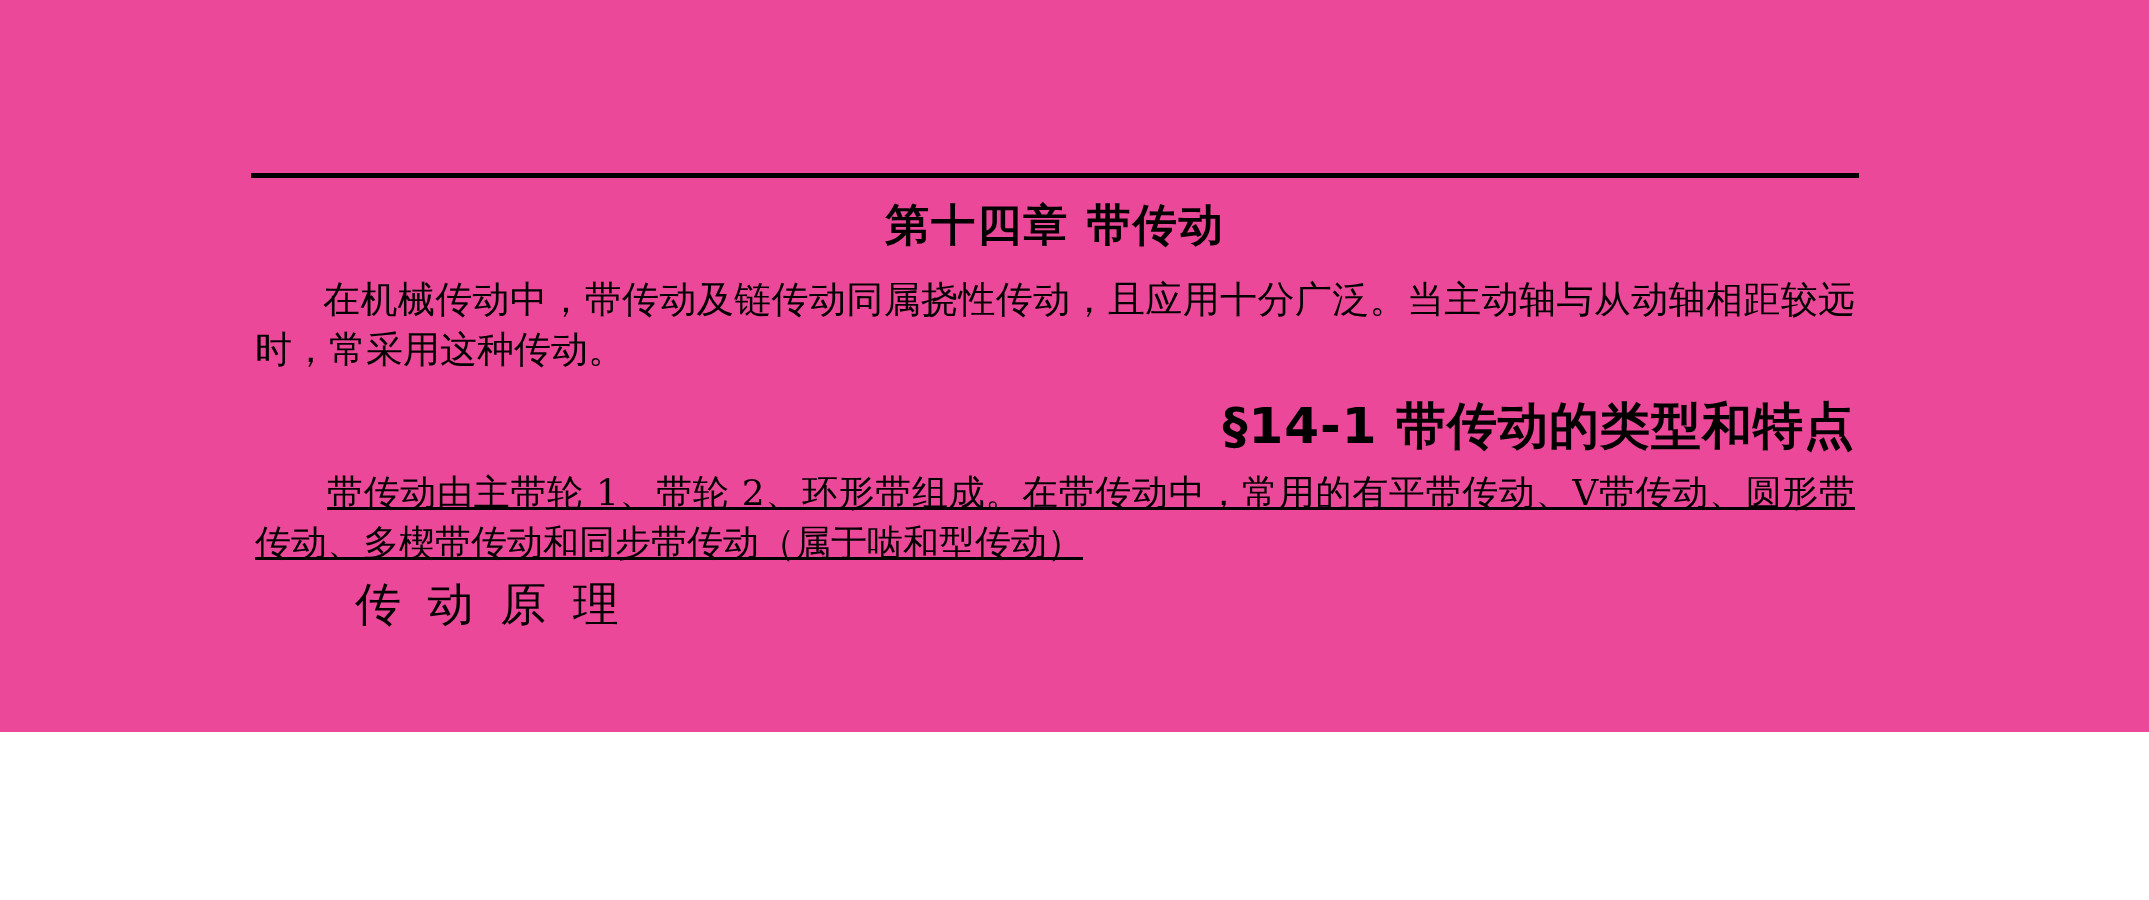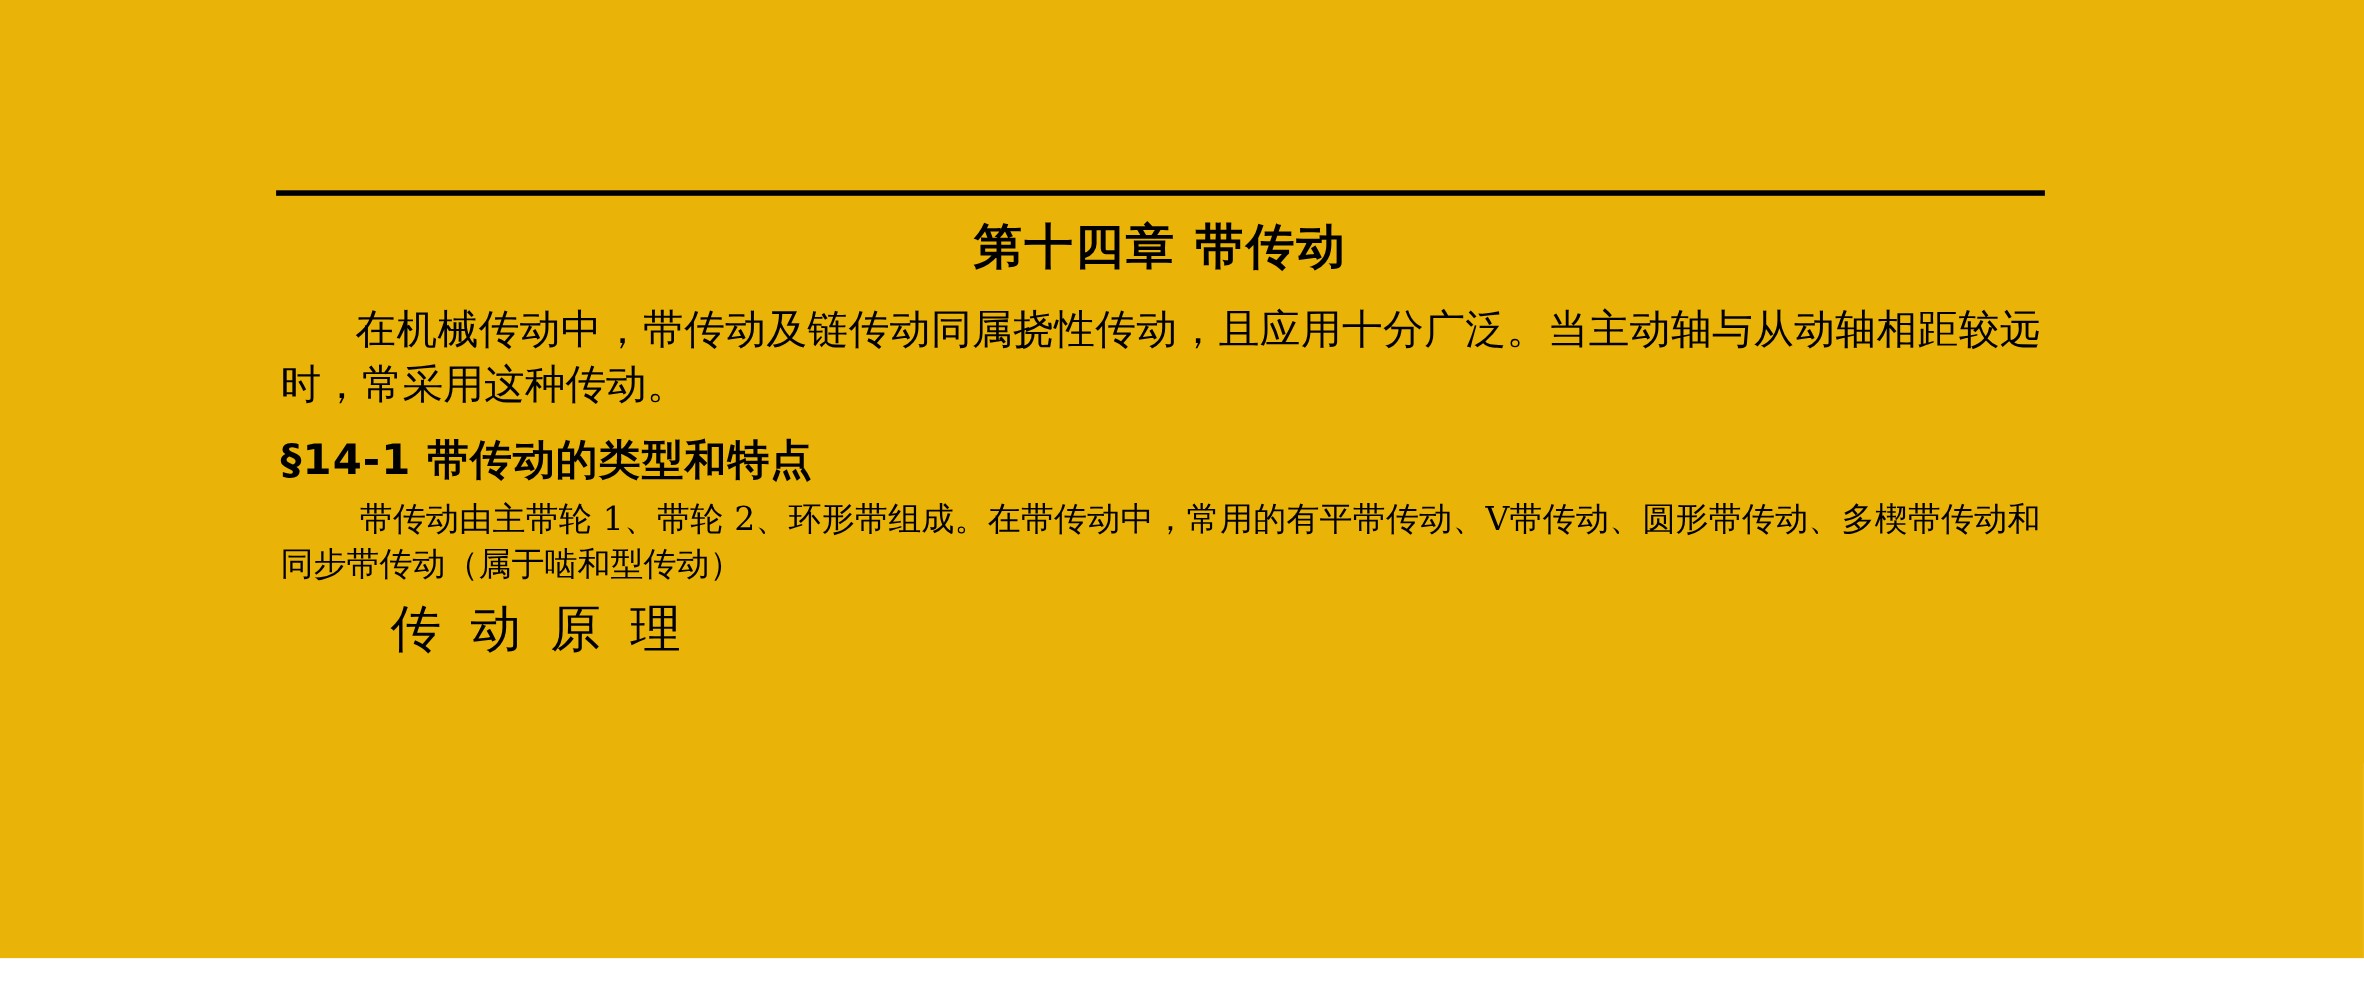--- a/index.html
+++ b/index.html
@@ -10,22 +10,22 @@
   body {
     width: 2149px;
     height: 900px;
     overflow: hidden;
     font-family: "DejaVu Serif", "Liberation Serif", serif;
     color: #000000;
   }
   .page {
     position: relative;
     width: 2149px;
-    height: 871px;
-    background: #eab308;
+    height: 732px;
+    background: #ec4899;
   }
   .content {
     position: absolute;
     left: 255px;
     top: 0;
     width: 1600px;
   }
   .top-rule {
     margin-top: 173px;
     height: 5px;
@@ -54,43 +54,44 @@
     font-size: 37px;
     line-height: 1.36;
   }
   .p2 {
     margin-top: 6px;
     text-indent: 72px;
     font-size: 35px;
     line-height: 1.37;
   }
   .section-title {
-    text-align: left;
+    text-align: right;
     font-family: "DejaVu Sans", "Liberation Sans", sans-serif;
     font-weight: bold;
-    font-size: 38px;
+    font-size: 50px;
     letter-spacing: 1px;
     margin-top: 18px;
   }
   .sub-title {
     font-family: "DejaVu Sans", "Liberation Sans", sans-serif;
     font-weight: bold;
     font-size: 33px;
     margin-top: 16px;
     margin-left: -28px;
   }
   .sub-title .gap {
     display: inline-block;
     width: 66px;
   }
   .p3 {
     margin-top: 8px;
     text-indent: 72px;
-    font-size: 30px;
+    font-size: 36px;
     line-height: 1.37;
+    text-decoration: underline;
   }
   .p4 {
     margin-top: 6px;
     text-indent: 100px;
     font-size: 46px;
     letter-spacing: 6px;
     line-height: 1.37;
   }
 </style>
 </head>

